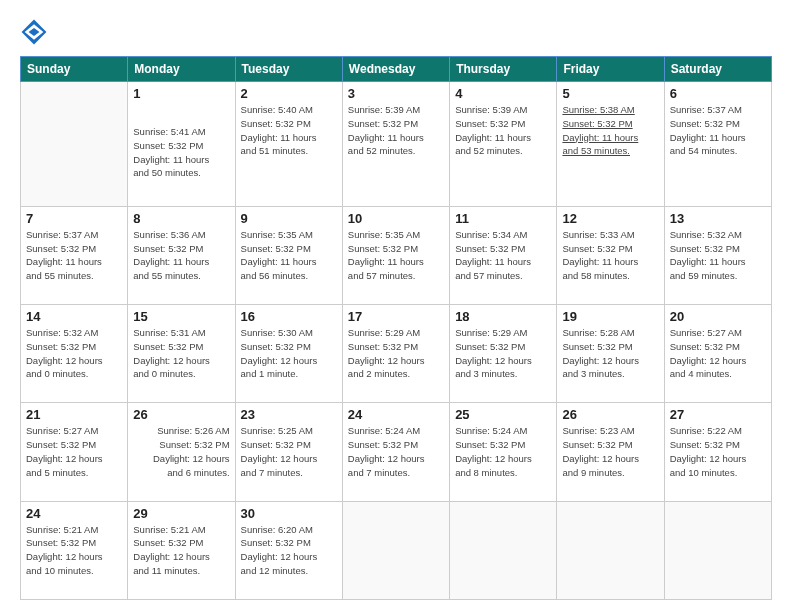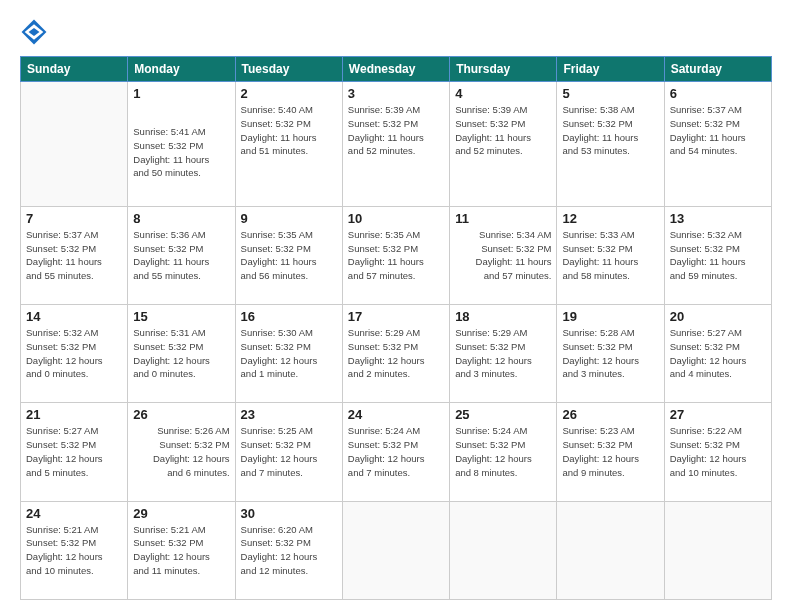--- a/index.html
+++ b/index.html
@@ -161,21 +161,21 @@
           </td>
           <td>
             <span class="day-number">4</span>
             <div class="day-info" style="white-space: pre-line;">Sunrise: 5:39 AM
 Sunset: 5:32 PM
 Daylight: 11 hours
 and 52 minutes.</div>
           </td>
           <td>
             <span class="day-number">5</span>
-            <div class="day-info" style="white-space: pre-line;">Sunrise: 5:38 AM
+            <div class="day-info" style="white-space: pre-line; text-decoration: underline;">Sunrise: 5:38 AM
 Sunset: 5:32 PM
 Daylight: 11 hours
 and 53 minutes.</div>
           </td>
           <td>
             <span class="day-number">6</span>
             <div class="day-info" style="white-space: pre-line;">Sunrise: 5:37 AM
 Sunset: 5:32 PM
 Daylight: 11 hours
 and 54 minutes.</div>
@@ -205,21 +205,21 @@
           </td>
           <td>
             <span class="day-number">10</span>
             <div class="day-info" style="white-space: pre-line;">Sunrise: 5:35 AM
 Sunset: 5:32 PM
 Daylight: 11 hours
 and 57 minutes.</div>
           </td>
           <td>
             <span class="day-number">11</span>
-            <div class="day-info" style="white-space: pre-line; text-align: right;">Sunrise: 5:34 AM
+            <div class="day-info" style="white-space: pre-line;">Sunrise: 5:34 AM
 Sunset: 5:32 PM
 Daylight: 11 hours
 and 57 minutes.</div>
           </td>
           <td>
             <span class="day-number">12</span>
             <div class="day-info" style="white-space: pre-line;">Sunrise: 5:33 AM
 Sunset: 5:32 PM
 Daylight: 11 hours
 and 58 minutes.</div>

